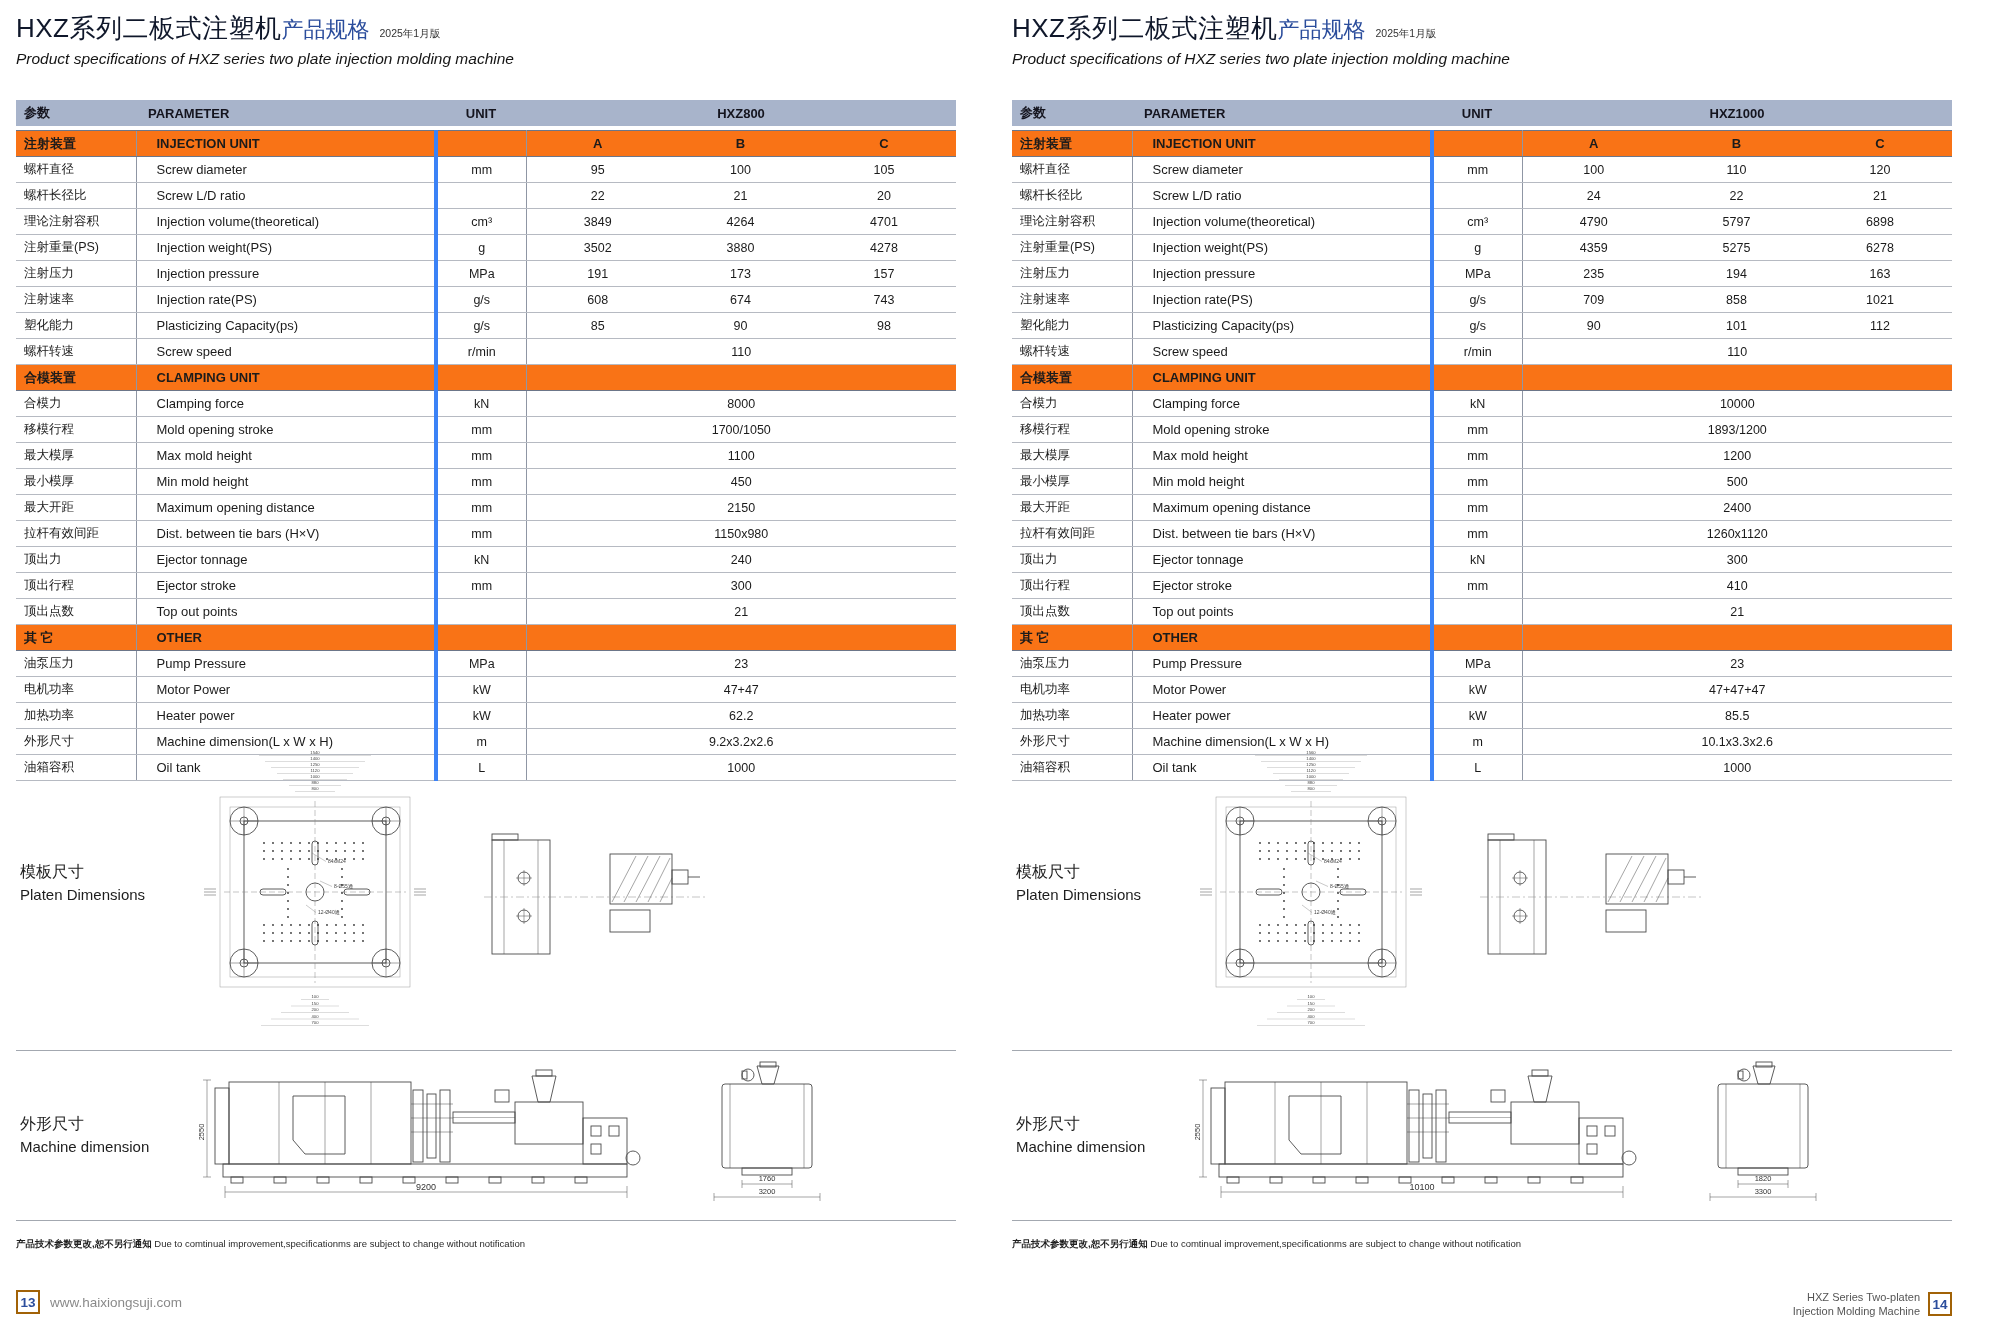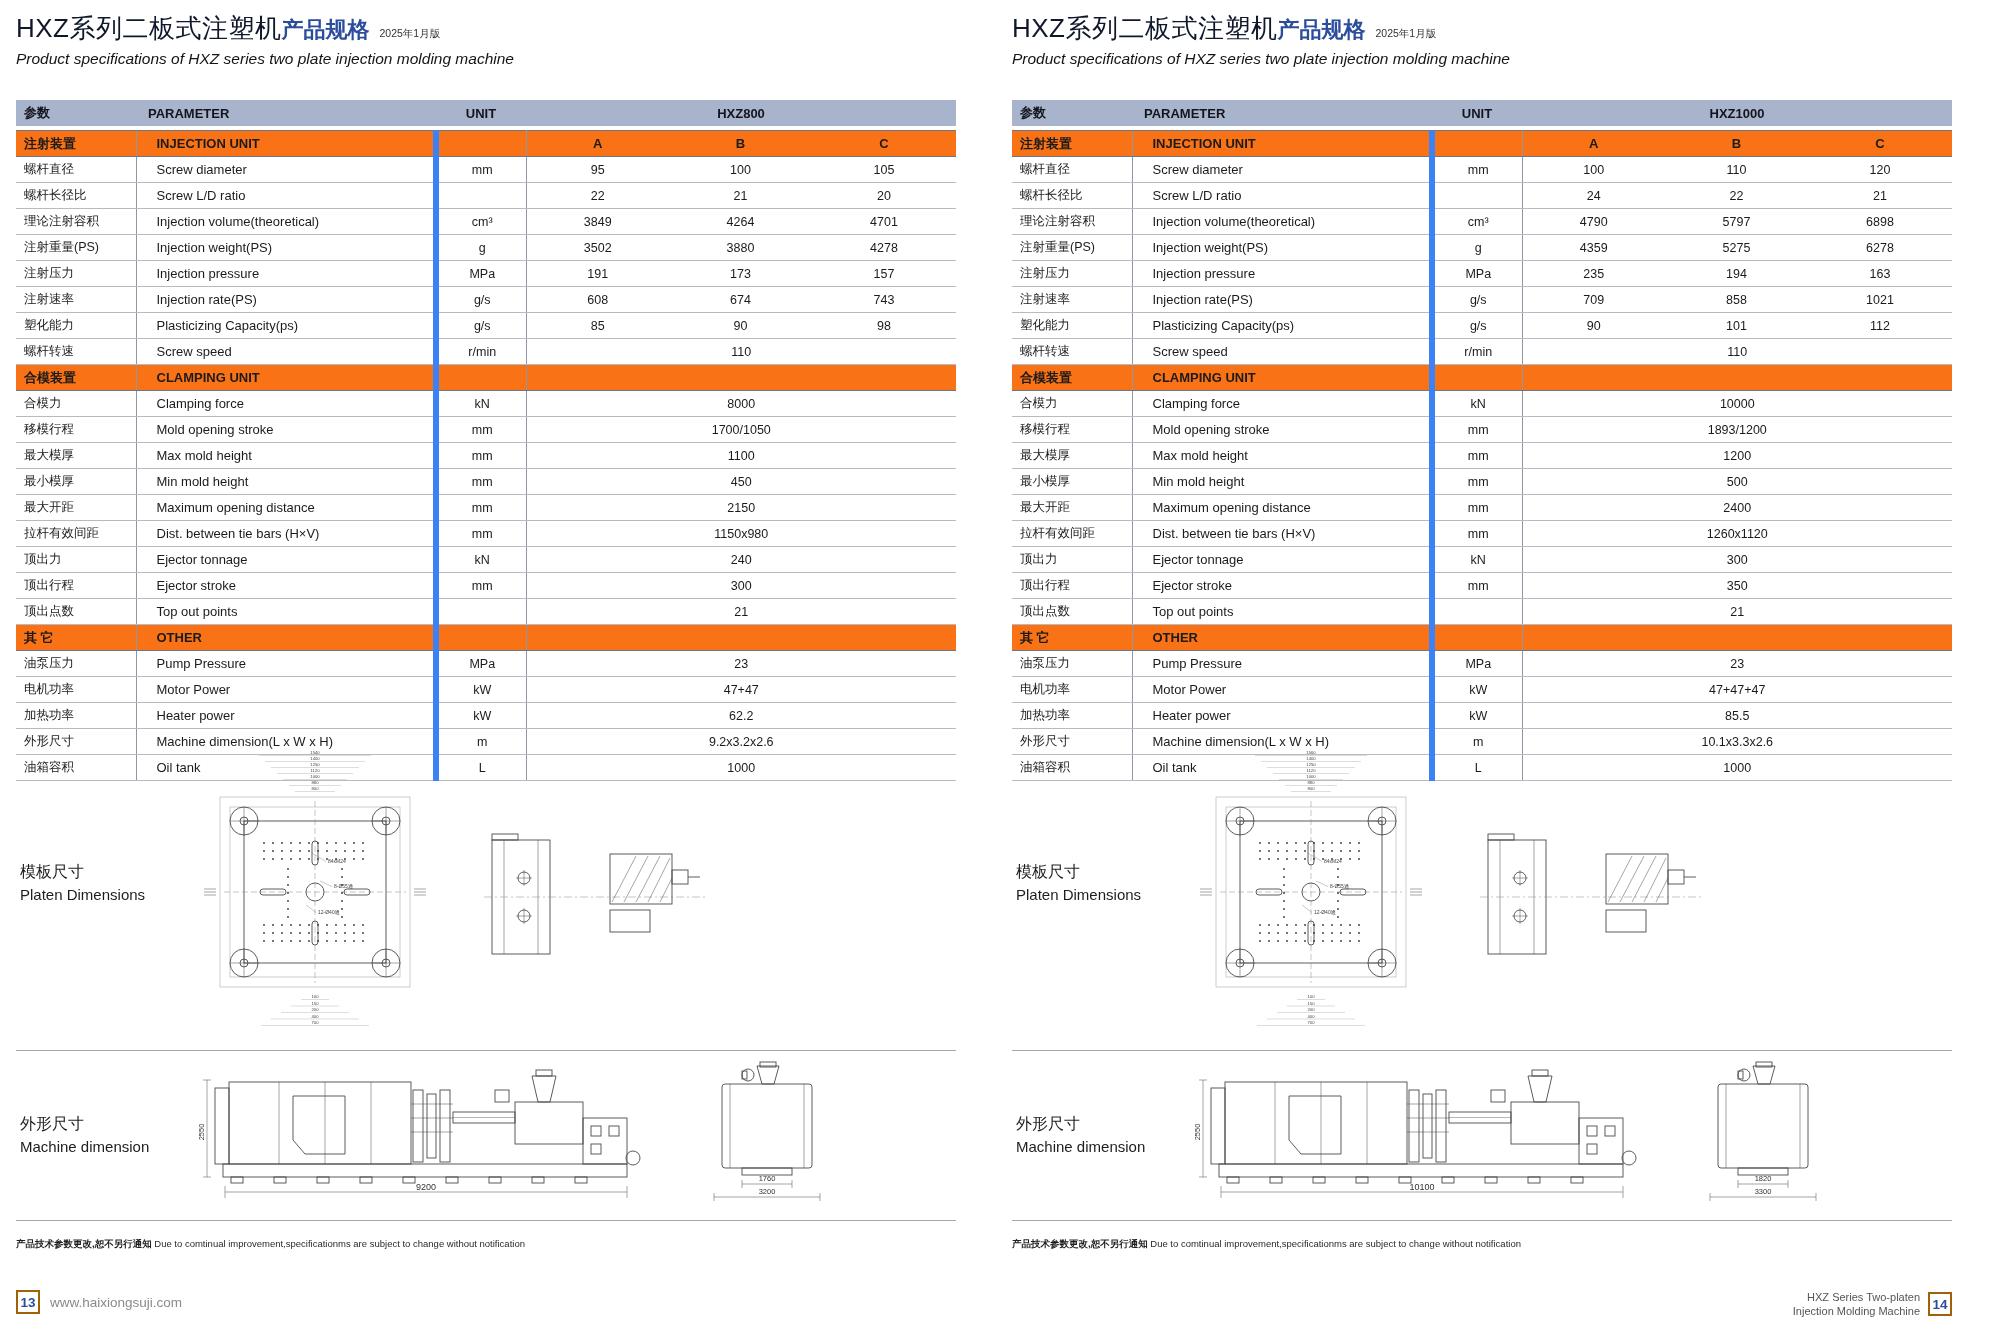--- a/index.html
+++ b/index.html
@@ -7,40 +7,40 @@
     width:2000px; height:1333px; background:#ffffff; position:relative;
     font-family:"Liberation Sans","DejaVu Sans",sans-serif; color:#1b1b1b;
     -webkit-font-smoothing:antialiased;
   }
   .page { position:absolute; top:0; width:1000px; height:1333px; background:#fff; overflow:hidden; }
 
   
   .hdr { position:absolute; left:16px; top:14px; }
   .title-line { white-space:nowrap; line-height:1.1; }
   .t1 { font-size:26px; font-weight:normal; color:#0f172a; letter-spacing:0.5px; }
-  .t2 { font-size:22px; font-weight:700; color:#2b4d9c; }
+  .t2 { font-size:22px; font-weight:400; color:#2b4d9c; }
   .ed { font-size:10.5px; color:#333; margin-left:10px; }
   .sub { font-size:15.5px; color:#141414; margin-top:7px;font-style:italic; }
 
   
   .spec-table { position:absolute; left:16px; top:100px; width:940px; border-collapse:collapse; table-layout:fixed; }
   .spec-table thead th { background:#a8b4cb; height:26px; color:#14141e; font-size:13px; padding:0; }
   .spec-table thead th.zh { text-align:left; padding-left:8px; }
   .spec-table thead th.en { text-align:left; padding-left:12px; }
   .spec-table thead th.unit { text-align:center; }
   .spec-table thead th.model { text-align:center; font-size:13px; }
   .spec-table td { height:25px; padding:0; font-size:12.5px; }
   .spec-table tr.spacer td { height:4px; border:none; background:#fff; }
   .spec-table tbody td { border-bottom:1px solid #b6bac2; }
   .spec-table tbody tr.sec td { background:#f97316; border-top:1px solid #6c7689; border-bottom:1px solid #6c7689;margin-top:36px; }
   .spec-table td.zh { text-align:left; padding-left:8px; }
   .spec-table td.en { text-align:left; padding-left:20px; font-size:13px; }
   .spec-table td.unit, .spec-table td.val { text-align:center; }
   .spec-table td.en { border-left:1px solid #8f96a4; }
-  .spec-table td.unit { border-left:6px solid #3b82f6; border-right:1px solid #8f96a4; }
+  .spec-table td.unit { border-left:4px solid #3b82f6; border-right:1px solid #8f96a4; }
   .spec-table tr.sec td.zh, .spec-table tr.sec td.en { font-weight:bold; font-size:13px; }
   .spec-table tr.sec td.val { font-weight:bold; font-size:13px; }
 
   
   .sec-label { position:absolute; left:20px; }
   .sl-zh { font-size:16px; color:#1d1d1d; }
   .sl-en { font-size:15px; color:#1d1d1d; margin-top:3px; }
   .lbl-platen { top:862px; }
   .lbl-machine { top:1114px; }
 
@@ -661,21 +661,21 @@
           <tr>
             <td class="zh">顶出力</td>
             <td class="en">Ejector tonnage</td>
             <td class="unit">kN</td>
             <td class="val" colspan="3">300</td>
           </tr>
           <tr>
             <td class="zh">顶出行程</td>
             <td class="en">Ejector stroke</td>
             <td class="unit">mm</td>
-            <td class="val" colspan="3">350</td>
+            <td class="val" colspan="3">410</td>
           </tr>
           <tr>
             <td class="zh">顶出点数</td>
             <td class="en">Top out points</td>
             <td class="unit"></td>
             <td class="val" colspan="3">21</td>
           </tr>
           <tr class="sec">
             <td class="zh">其 它</td>
             <td class="en">OTHER</td>

